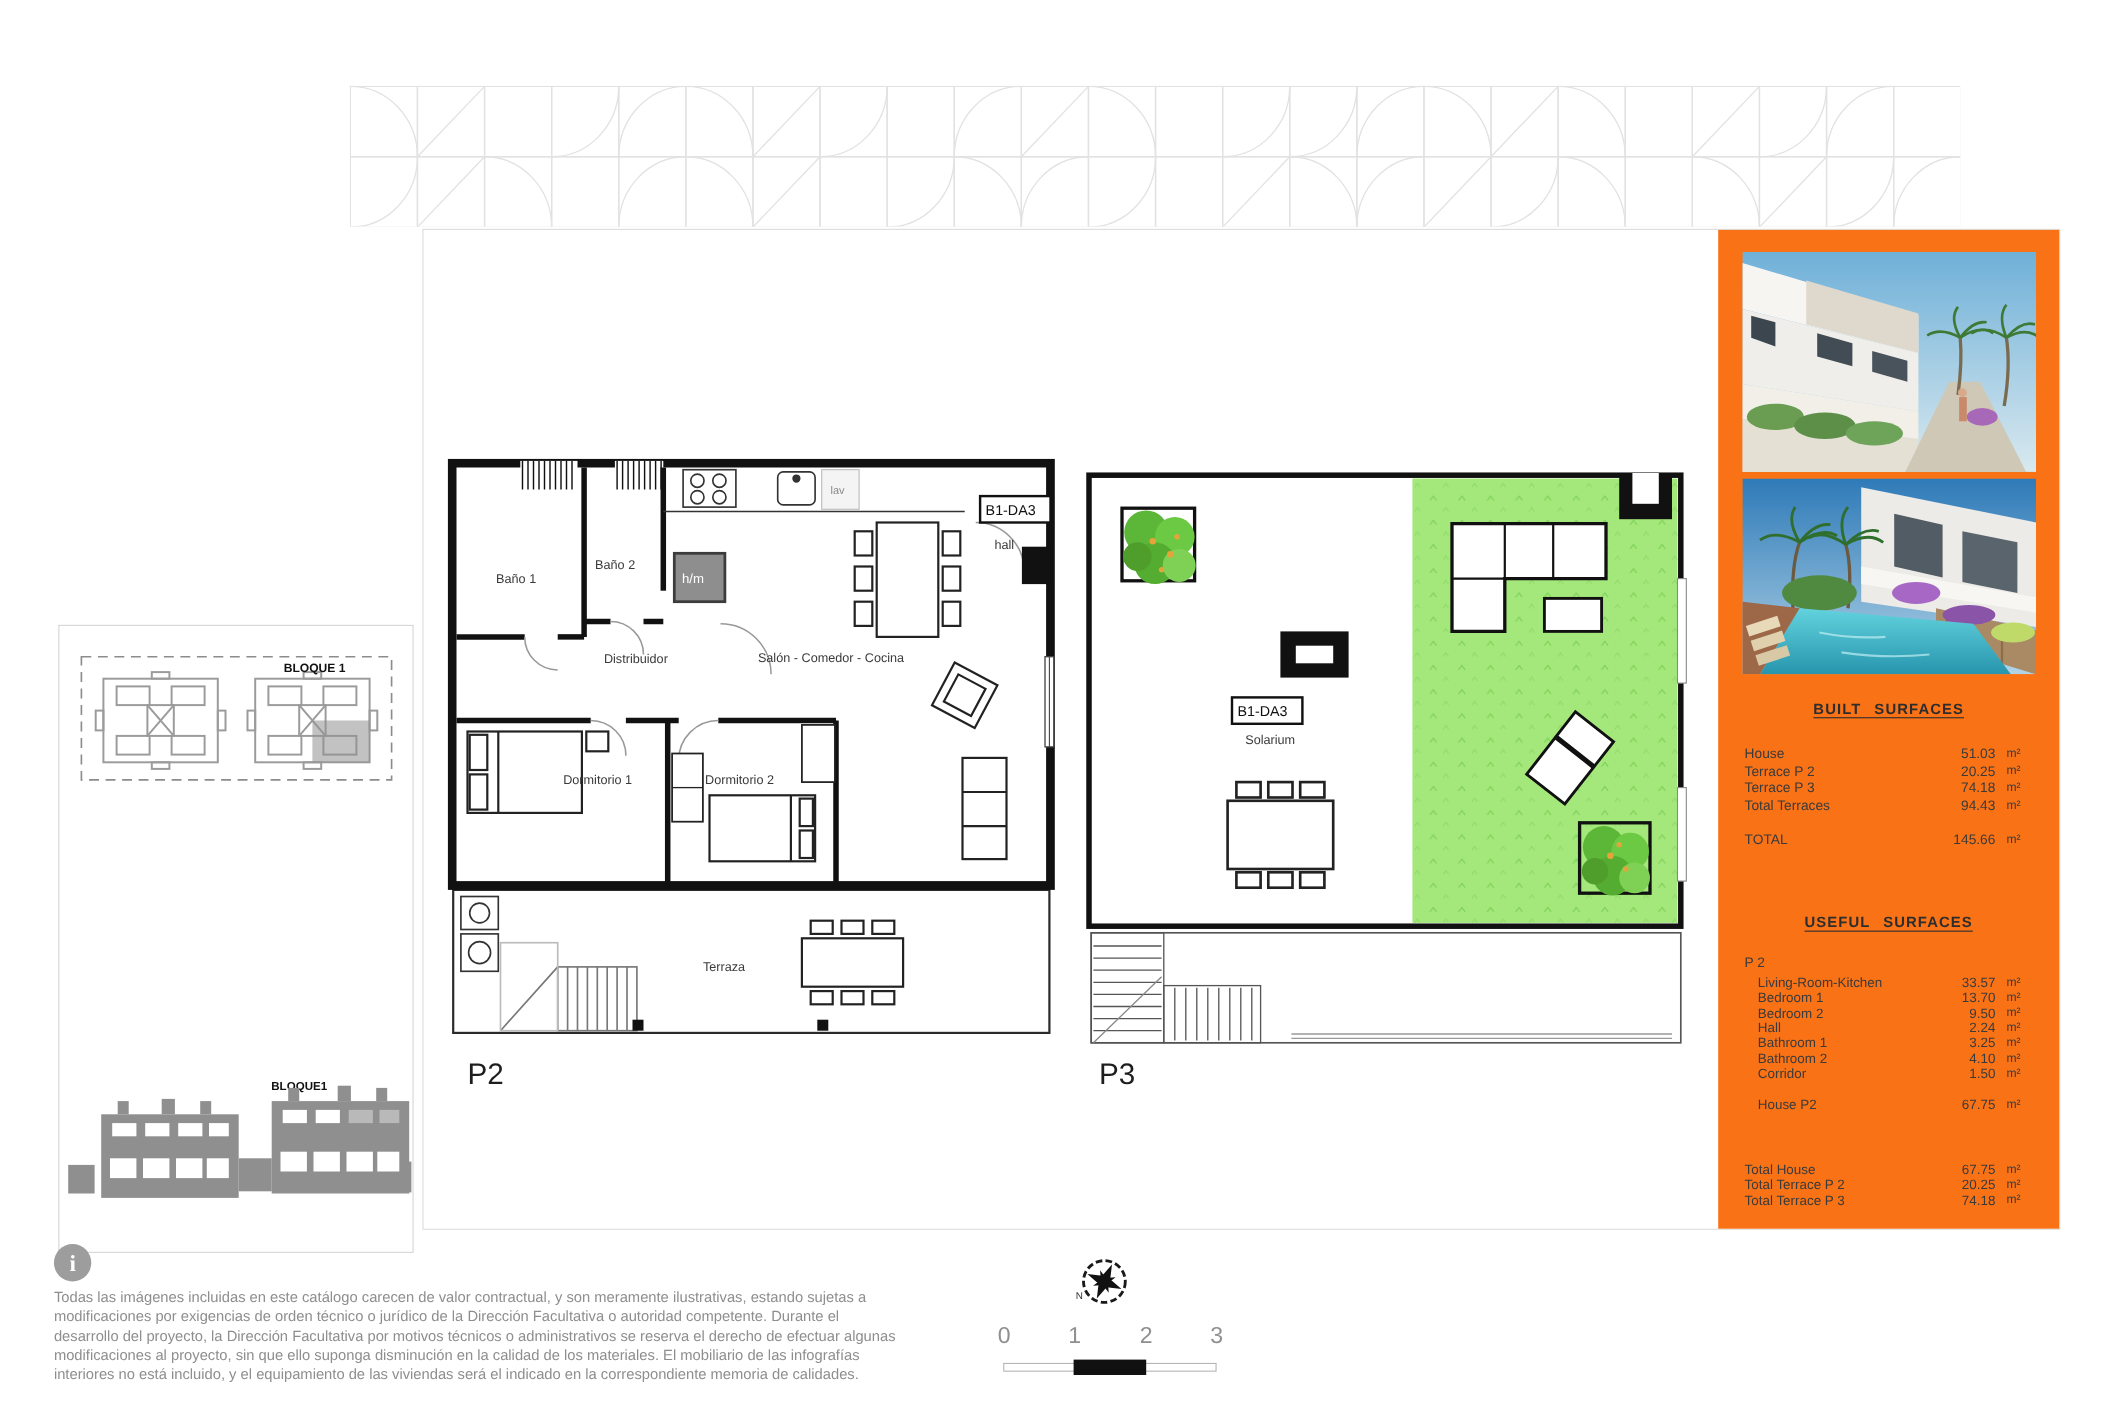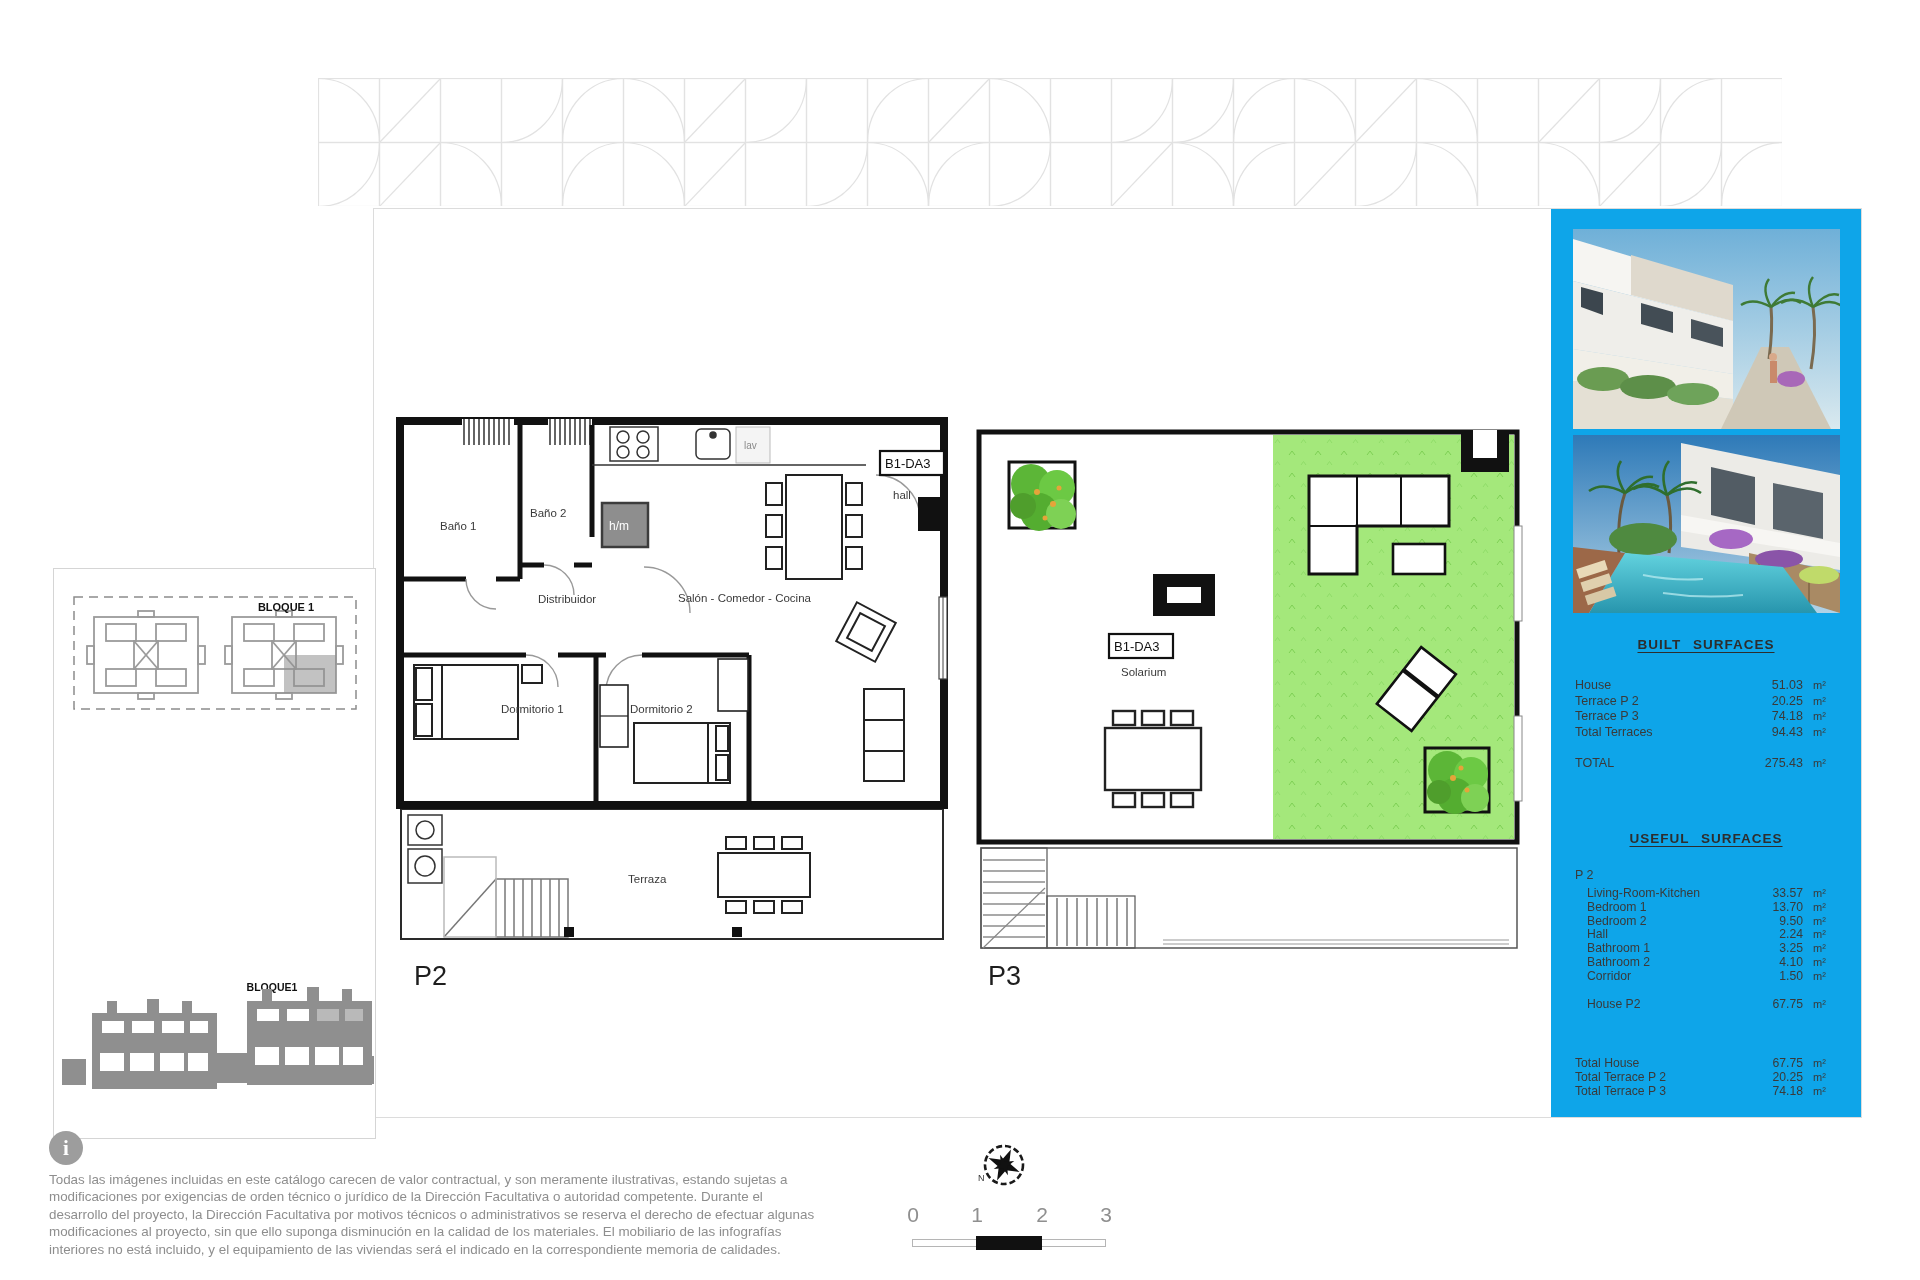--- a/index.html
+++ b/index.html
@@ -5,30 +5,30 @@
   html,body{margin:0;padding:0;background:#fff;}
   body{width:1920px;height:1280px;position:relative;overflow:hidden;
        font-family:"Liberation Sans",sans-serif;color:#333;}
   .abs{position:absolute;}
 
   
   #frieze-wrap{left:318px;top:78px;}
   #frieze rect,#frieze line,#frieze path{stroke:#e2e2e2;fill:none;stroke-width:1.2px;}
 
   
-  .main-panel{left:373px;top:208px;width:1489px;height:910px;background:#fff;
+  .main-panel{left:384px;top:208px;width:1489px;height:910px;background:#fff;
               border:1px solid #dcdcdc;box-sizing:border-box;}
   .plan-label{font-size:27px;color:#1e1e1e;}
 
   
   .left-box{left:53px;top:568px;width:323px;height:571px;background:#fff;
             border:1px solid #d5d5d5;box-sizing:border-box;}
 
   
-  .gray-panel{right:0;top:0;width:310px;height:908px;background:#0ea5e9;}
+  .gray-panel{right:0;top:0;width:310px;height:908px;background:#f97316;}
   .photo{left:22px;border:0;}
   .stitle{font-size:13.5px;font-weight:bold;letter-spacing:1px;word-spacing:7px;
           color:#2d2d2d;text-align:center;text-decoration:underline;text-underline-offset:3px;}
   .srow{display:flex;font-size:12.5px;color:#3a3a3a;line-height:15.5px;}
   .srow .slabel{flex:1;}
   .srow .sval{width:52px;text-align:right;}
   .srow .sunit{width:24px;padding-left:10px;font-size:11px;}
   .useful .srow{line-height:13.8px;font-size:12.2px;}
   .useful .indent .slabel{padding-left:12px;}
   .floor-label{font-size:12.5px;color:#3a3a3a;}
@@ -519,21 +519,21 @@
             <span class="sunit">m²</span>
           </div>
         <div class="srow">
             <span class="slabel">Total Terraces</span>
             <span class="sval">94.43</span>
             <span class="sunit">m²</span>
           </div>
       </div>
       <div class="srow" style="margin-top:16px;">
           <span class="slabel">TOTAL</span>
-          <span class="sval">275.43</span>
+          <span class="sval">145.66</span>
           <span class="sunit">m²</span>
         </div>
     </div>
 
     <div class="abs useful" style="left:24px;top:622px;width:262px;">
       <div class="stitle">USEFUL SURFACES</div>
       <div class="floor-label" style="margin-top:22px;">P 2</div>
       <div class="indent" style="margin-top:5px;">
         <div class="srow">
             <span class="slabel">Living-Room-Kitchen</span>

